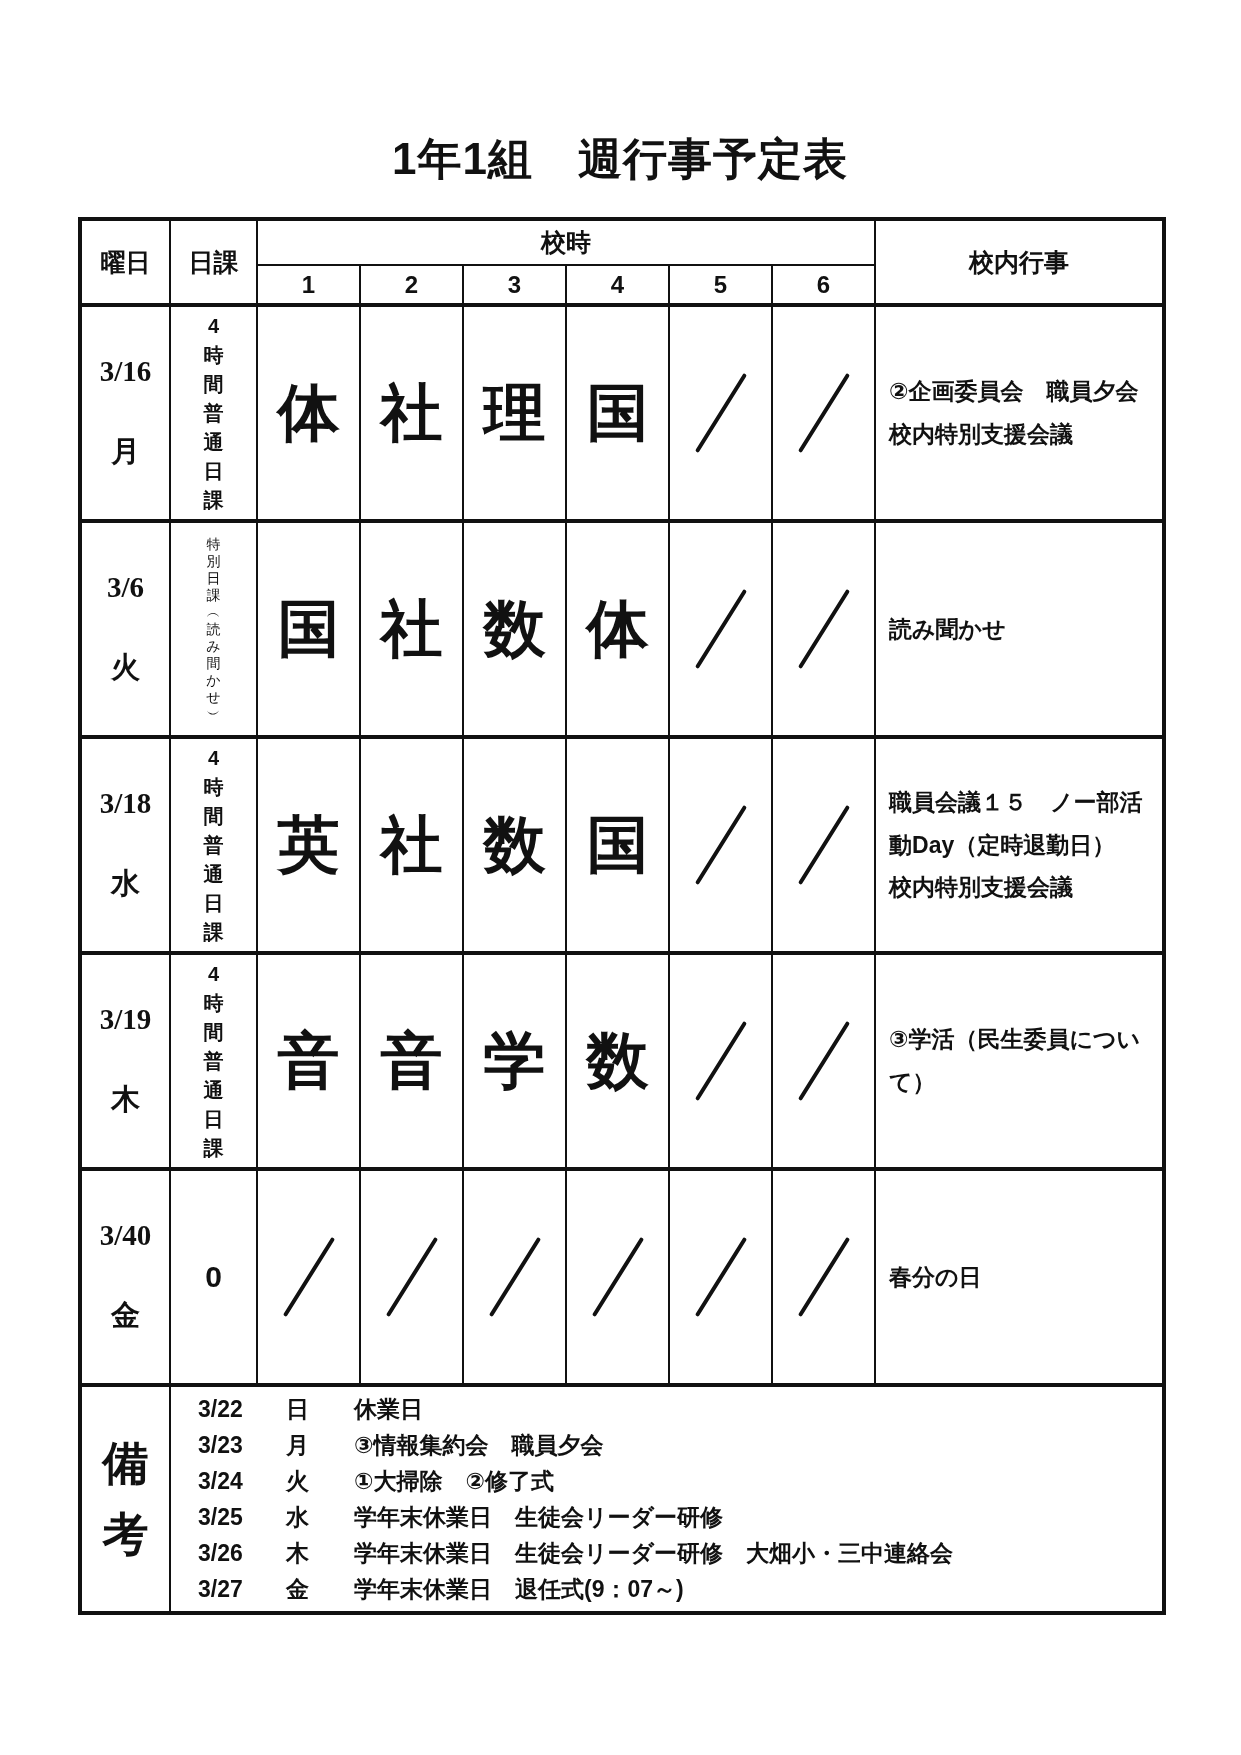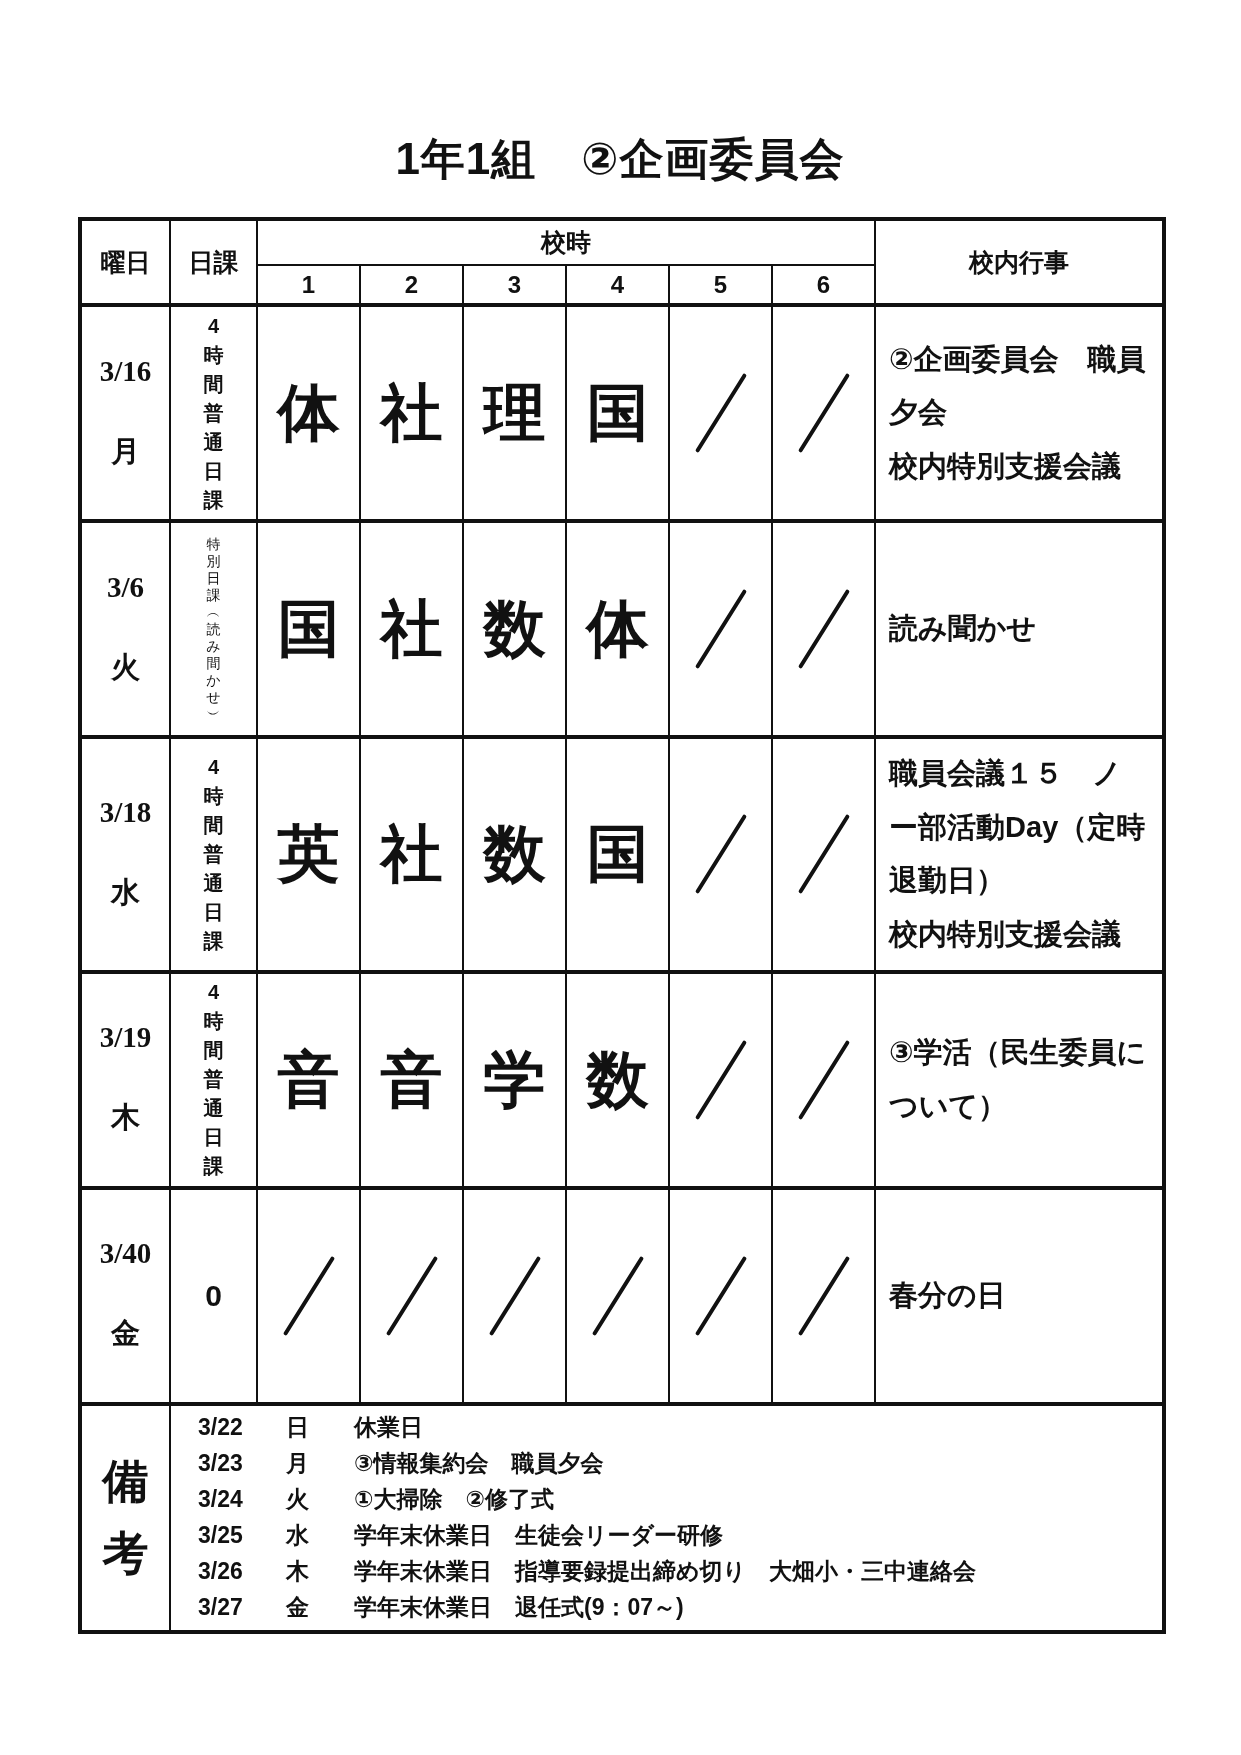--- a/index.html
+++ b/index.html
@@ -43,42 +43,42 @@
   .vtext { white-space:pre-line; font-size:20px; line-height:29px; font-weight:700; }
   .vtext.small { font-size:14px; line-height:17px; font-weight:400; }
   .htext { font-size:30px; font-weight:700; }
 
   td.period-cell { text-align:center; vertical-align:middle; }
   .subject { font-size:62px; font-weight:700; }
   .slash { width:4px; height:92px; background:#111; transform:rotate(32deg); margin:0 auto; border-radius:2px; }
 
   td.events-cell {
     text-align:left; vertical-align:middle;
-    font-size:29px; font-weight:700; line-height:1.85;
+    font-size:23px; font-weight:700; line-height:1.85;
     padding:8px 13px; white-space:pre-line;
   }
 
   
   tr.notes-row { height:224px; }
   tr.notes-row td { border-top:4px solid #111; }
   td.notes-label-cell { text-align:center; vertical-align:middle; }
   .notes-label {
     display:inline-block; width:1em; font-size:46px; font-weight:700;
     line-height:1.55; word-break:break-all; text-align:center;
   }
   td.notes-cell { vertical-align:middle; padding:4px 0 4px 27px;margin-left:12px; }
   .note-row { display:grid; grid-template-columns:88px 68px auto; align-items:center; height:36px; }
   .note-row span { font-size:23px; font-weight:700; white-space:pre; }
 </style>
 </head>
 <body>
 
 <div class="page">
 
-  <div class="title">1年1組　②企画委員会</div>
+  <div class="title">1年1組　週行事予定表</div>
 
   <table class="sched">
     <colgroup>
       <col style="width:90px">
       <col style="width:87px">
       <col style="width:103px">
         <col style="width:103px">
         <col style="width:103px">
       <col style="width:103px">
         <col style="width:103px">
@@ -264,21 +264,21 @@
                 <span>①大掃除　②修了式</span>
               </div>
               <div class="note-row">
                 <span>3/25</span>
                 <span>水</span>
                 <span>学年末休業日　生徒会リーダー研修</span>
               </div>
               <div class="note-row">
                 <span>3/26</span>
                 <span>木</span>
-                <span>学年末休業日　指導要録提出締め切り　大畑小・三中連絡会</span>
+                <span>学年末休業日　生徒会リーダー研修　大畑小・三中連絡会</span>
               </div>
               <div class="note-row">
                 <span>3/27</span>
                 <span>金</span>
                 <span>学年末休業日　退任式(9：07～)</span>
               </div>
             </div>
         </td>
       </tr>
     </tbody>

